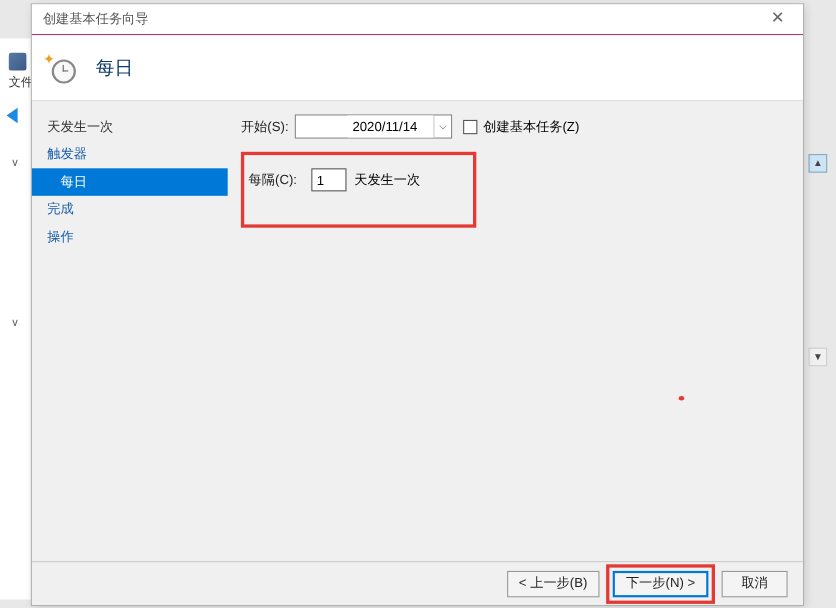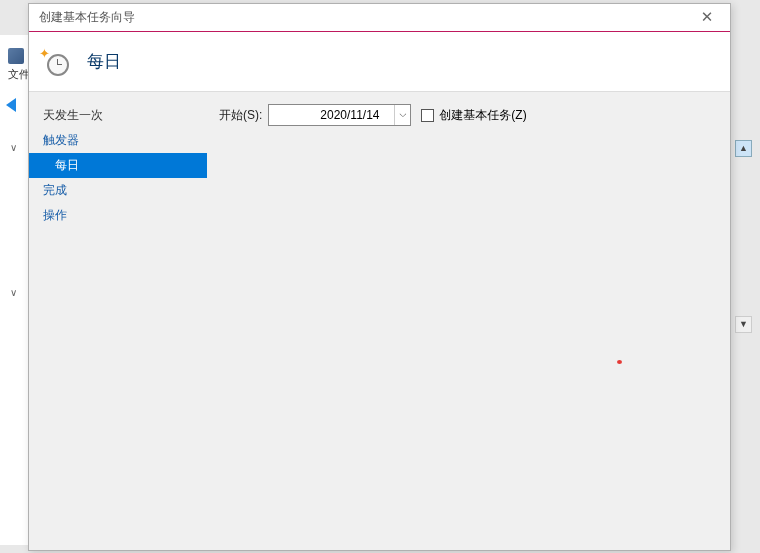--- a/index.html
+++ b/index.html
@@ -109,18 +109,32 @@
         <span class="date-input">
           <input type="text" value="2020/11/14" style="">
           <span class="arrow">⌵</span>
         </span>
         <span class="checkbox-wrap">
           <span class="checkbox"></span>
           <span>创建基本任务(Z)</span>
         </span>
       </div>
 
+      <div class="highlight-box">
+        <div class="recur-row">
+          <span class="label">每隔(C):</span>
+          <input class="recur-input" type="text" value="1" style="">
+          <span>天发生一次</span>
+        </div>
+      </div>
 
       <div class="red-dot"></div>
     </div>
   </div>
 
+  <div class="footer">
+    <button class="btn">&lt; 上一步(B)</button>
+    <span class="btn-highlight">
+      <button class="btn">下一步(N) &gt;</button>
+    </span>
+    <button class="btn cancel">取消</button>
+  </div>
 </div>
 
 </body></html>

